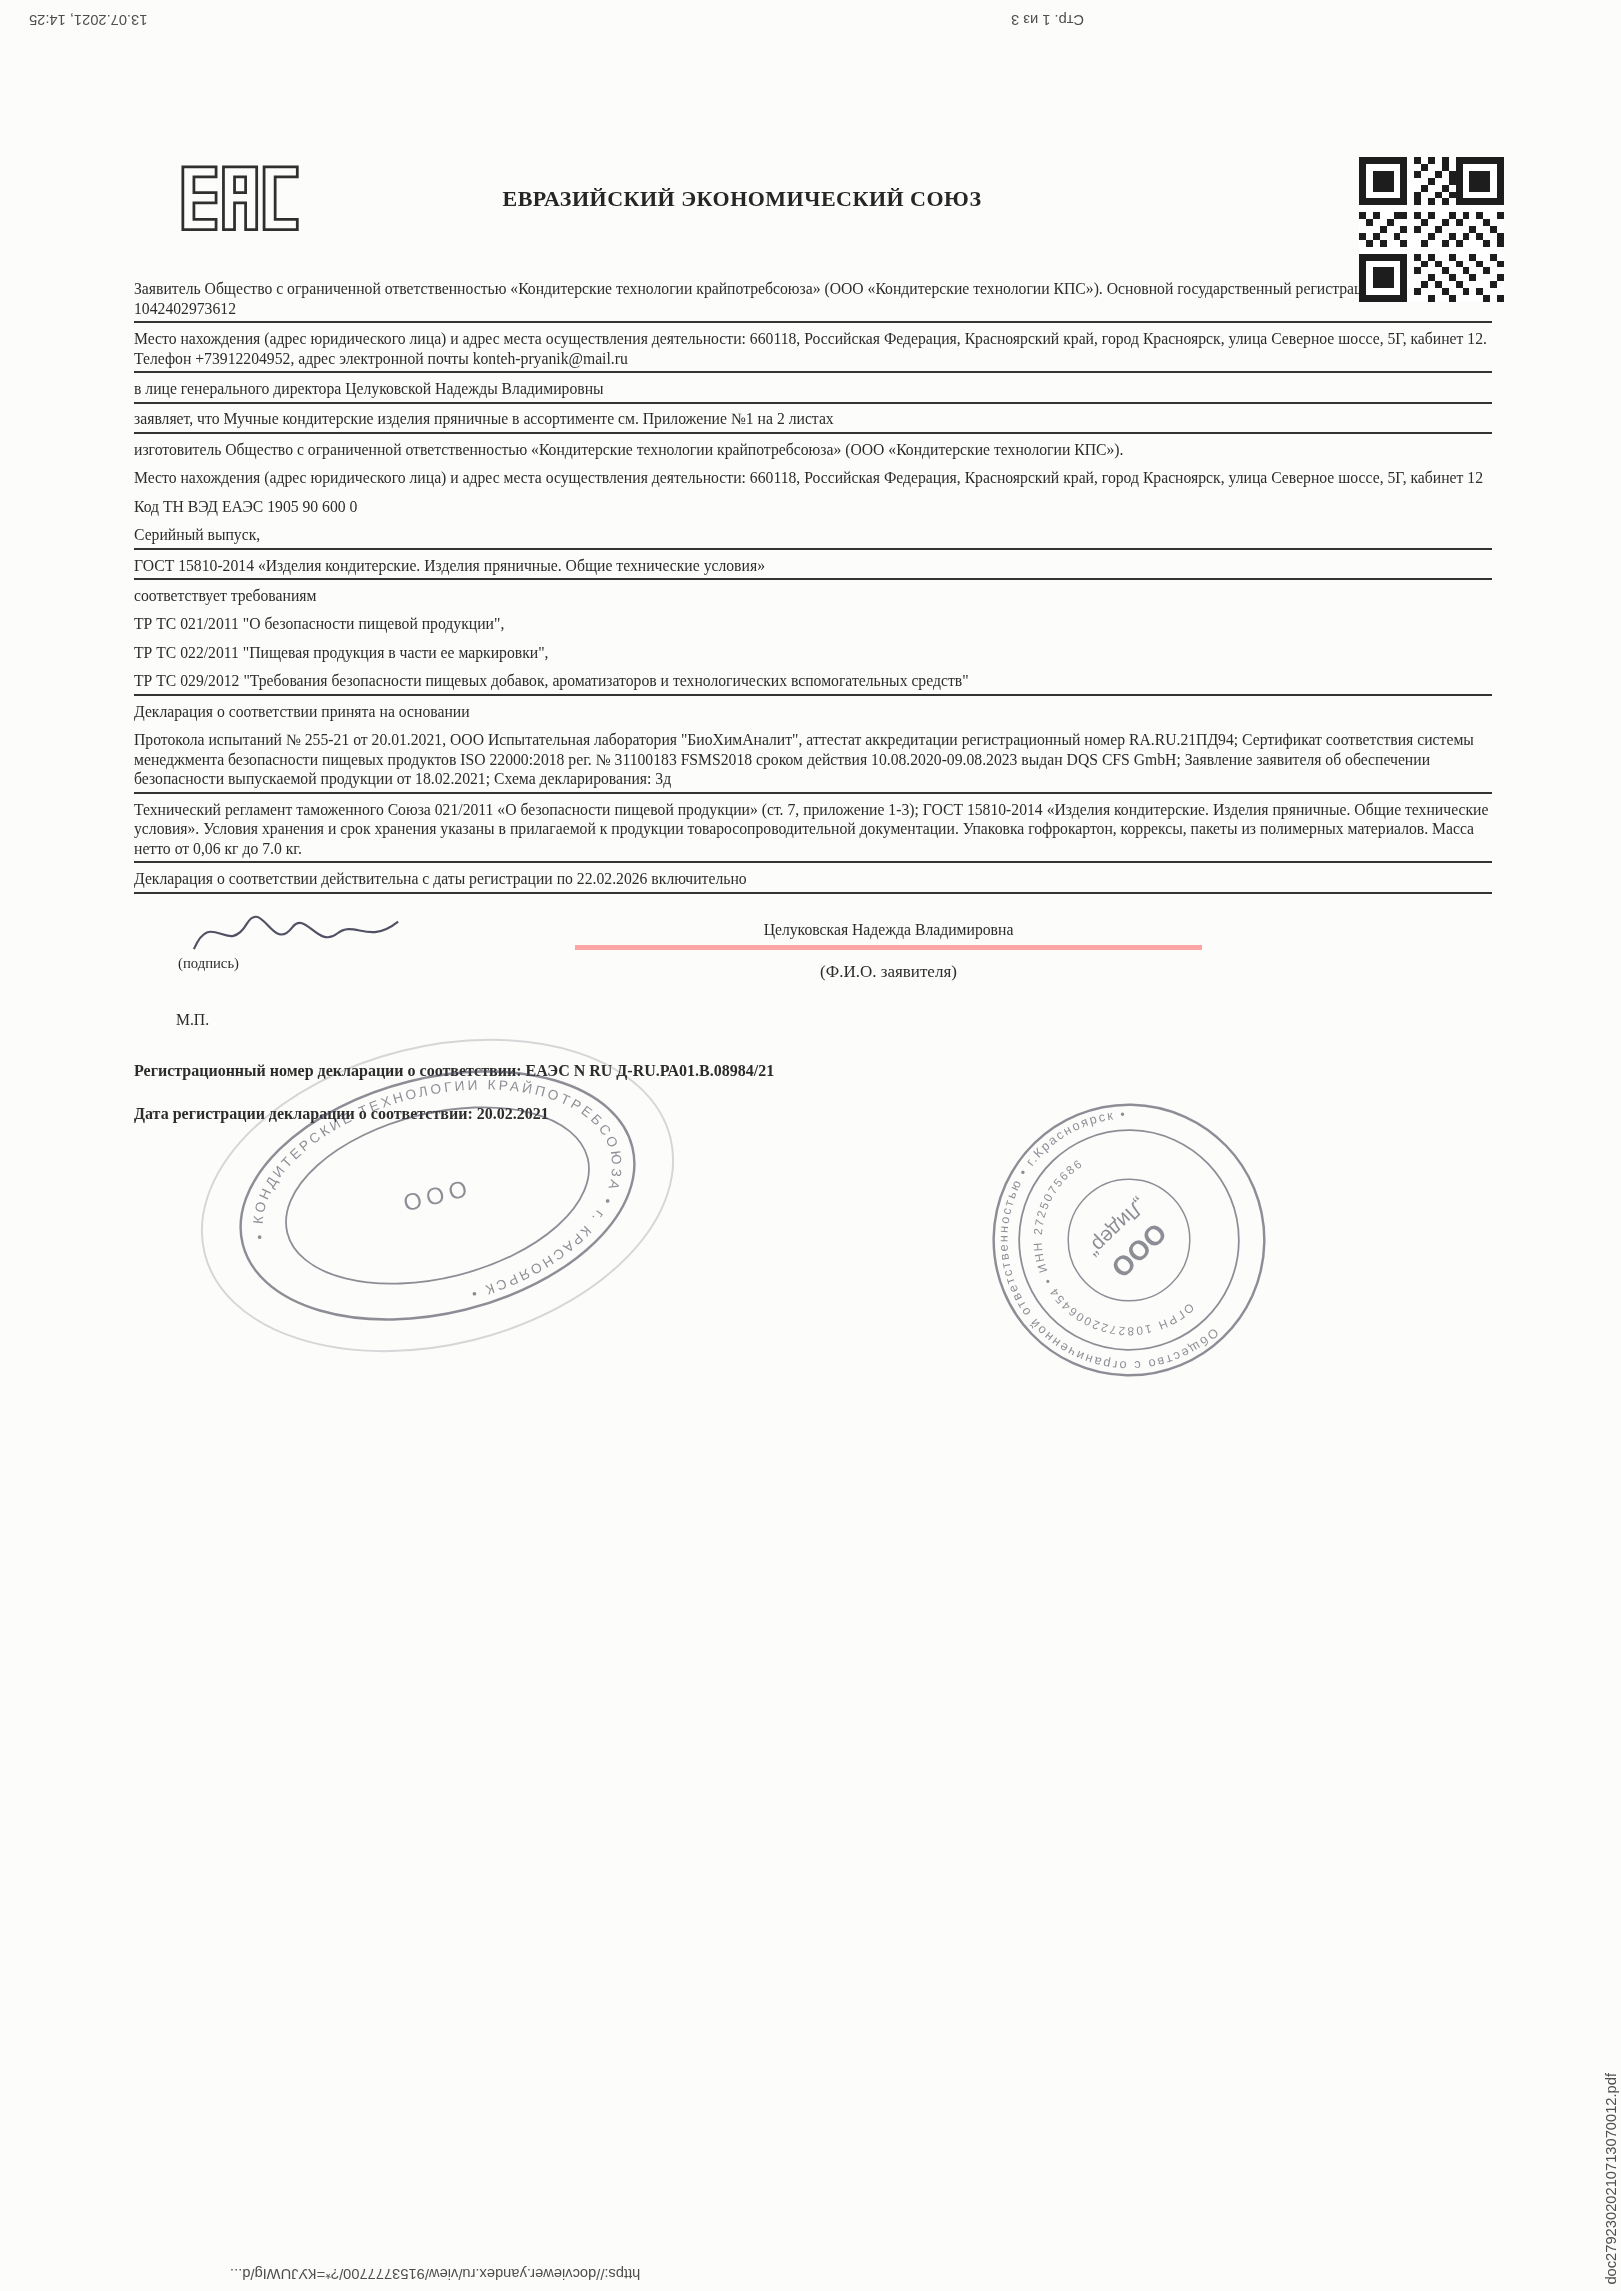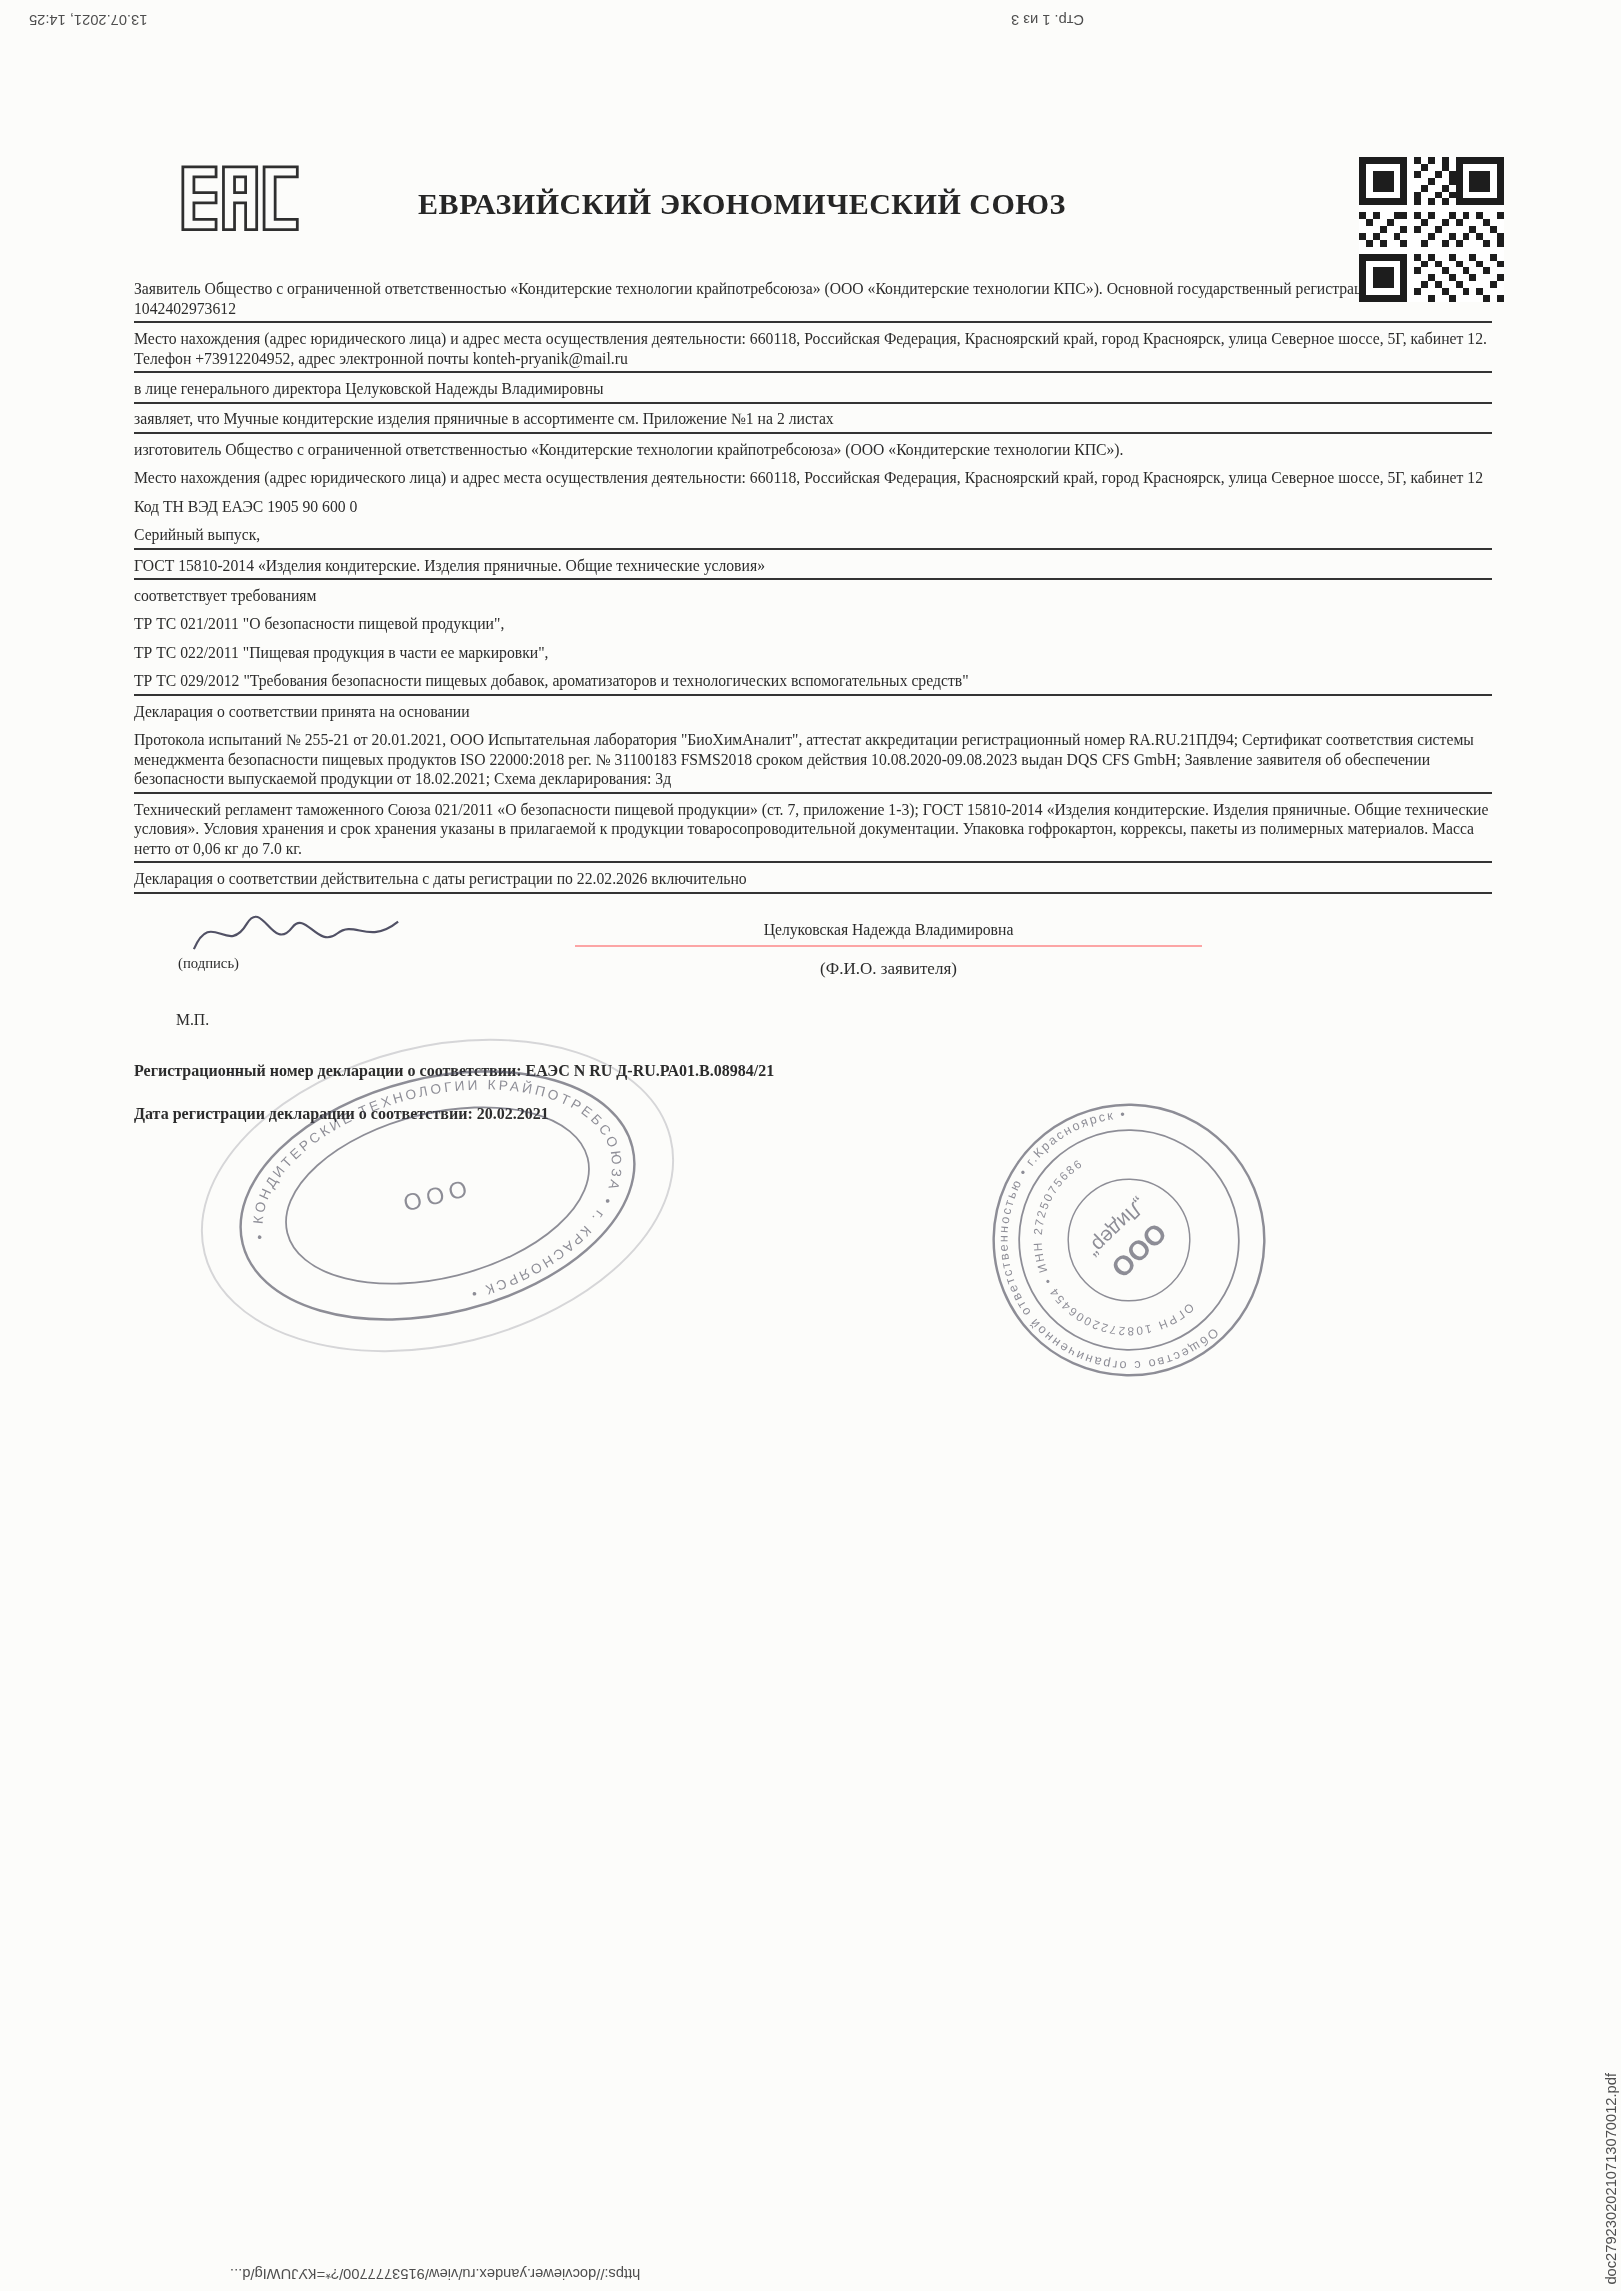--- a/index.html
+++ b/index.html
@@ -24,35 +24,35 @@
     font-family:"Liberation Sans", sans-serif; font-size:14.7px; color:#4e4e4e;
     writing-mode:vertical-rl; transform:rotate(180deg); white-space:nowrap;
   }
 
   .doc { position:absolute; left:134px; top:157px; width:1358px; }
 
   .doc-header { position:relative; height:120px; }
   .eac-logo { position:absolute; left:47px; top:5.9px; }
   .doc-title {
     position:absolute; left:167px; top:27.4px; width:882px; text-align:center;
-    font-weight:bold; font-size:30px; line-height:1.35; letter-spacing:0.5px;
+    font-weight:bold; font-size:22px; line-height:1.35; letter-spacing:0.5px;
     color:#262626;
   }
   .qr { position:absolute; right:-11.8px; top:0; }
 
   .sec { font-size:15.7px; line-height:1.25; padding:2px 0 2.9px; margin-bottom:3.9px; }
   .rule { border-bottom:2px solid #343434; }
 
   .sig-row { display:flex; margin-top:9.8px; align-items:flex-start; }
   .sig-left { width:323px; padding-left:44px; font-size:14.7px; position:relative; }
   .sig-scrawl { display:block; margin-left:9.8px; }
   .sign-label { margin-top:-5.9px; }
   .mp-label { margin-top:39px; margin-left:-2px; font-size:15.7px; }
   .sig-right { width:627px; margin-left:118px; padding-top:17.6px; }
-  .fio { text-align:center; font-size:15.7px; padding-bottom:5.9px; border-bottom:2px solid #fca5a5; }
+  .fio { text-align:center; font-size:15.7px; padding-bottom:5.9px; border-bottom:5px solid #fca5a5; }
   .fio-label { text-align:center; font-size:17px; padding-top:12px; }
 
   .reg { margin-top:33px; }
   .reg-line { font-size:16px; margin-bottom:25.5px;font-weight:bold; }
 
   .stamp { position:absolute; opacity:.6; }
   .stamp-left  { left:39px;  top:872px; }
   .stamp-right { left:843px; top:931px; }
 </style>
 </head>

